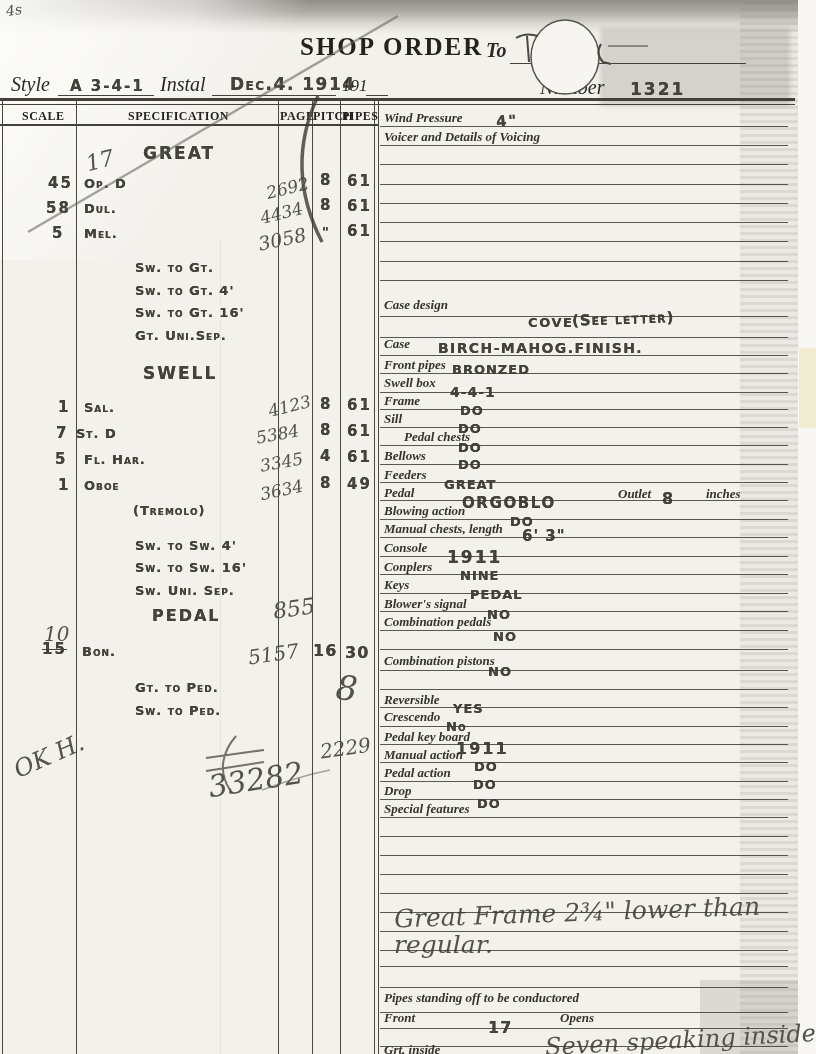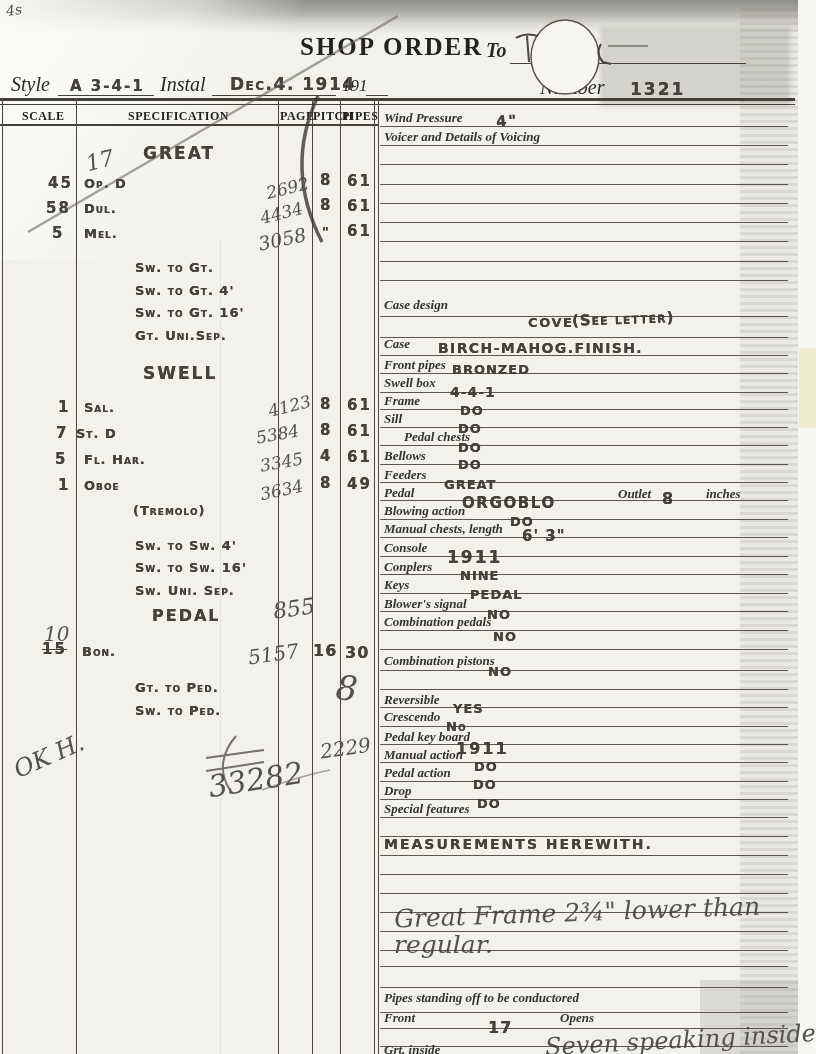--- a/index.html
+++ b/index.html
@@ -217,21 +217,20 @@
   <span class="stamp" style="left:470px;top:587px;">PEDAL</span>
   <span class="stamp" style="left:487px;top:607px;">NO</span>
   <span class="stamp" style="left:493px;top:629px;">NO</span>
   <span class="stamp" style="left:488px;top:664px;">NO</span>
   <span class="stamp" style="left:453px;top:701px;">YES</span>
   <span class="stamp" style="left:446px;top:719px;">No</span>
   <span class="stamp" style="left:456px;top:739px;font-size:16px;letter-spacing:2px;">1911</span>
   <span class="stamp" style="left:474px;top:759px;">DO</span>
   <span class="stamp" style="left:473px;top:777px;">DO</span>
   <span class="stamp" style="left:477px;top:796px;">DO</span>
-  <span class="stamp" style="left:384px;top:836px;font-size:14px;letter-spacing:2px;">MEASUREMENTS HEREWITH.</span>
   <span class="stamp" style="left:488px;top:1018px;font-size:16px;">17</span>
 
   <span class="hw" style="left:394px;top:898px;font-size:25px;transform:rotate(-2deg);">Great Frame 2¾" lower than</span>
   <span class="hw" style="left:394px;top:930px;font-size:25px;">regular.</span>
   <span class="hw" style="left:545px;top:1026px;font-size:24px;transform:rotate(-3deg);">Seven speaking inside</span>
 
   <svg class="overlay" width="816" height="1054" viewBox="0 0 816 1054">
     <line x1="398" y1="16" x2="28" y2="232" stroke="rgba(95,92,84,0.55)" stroke-width="2.5"></line>
     <path d="M318,96 Q284,168 322,242" fill="none" stroke="rgba(60,58,52,0.8)" stroke-width="3.5"></path>
     <ellipse cx="565" cy="57" rx="34" ry="37" fill="#f6f5f1" stroke="#565349" stroke-width="1.5"></ellipse>

